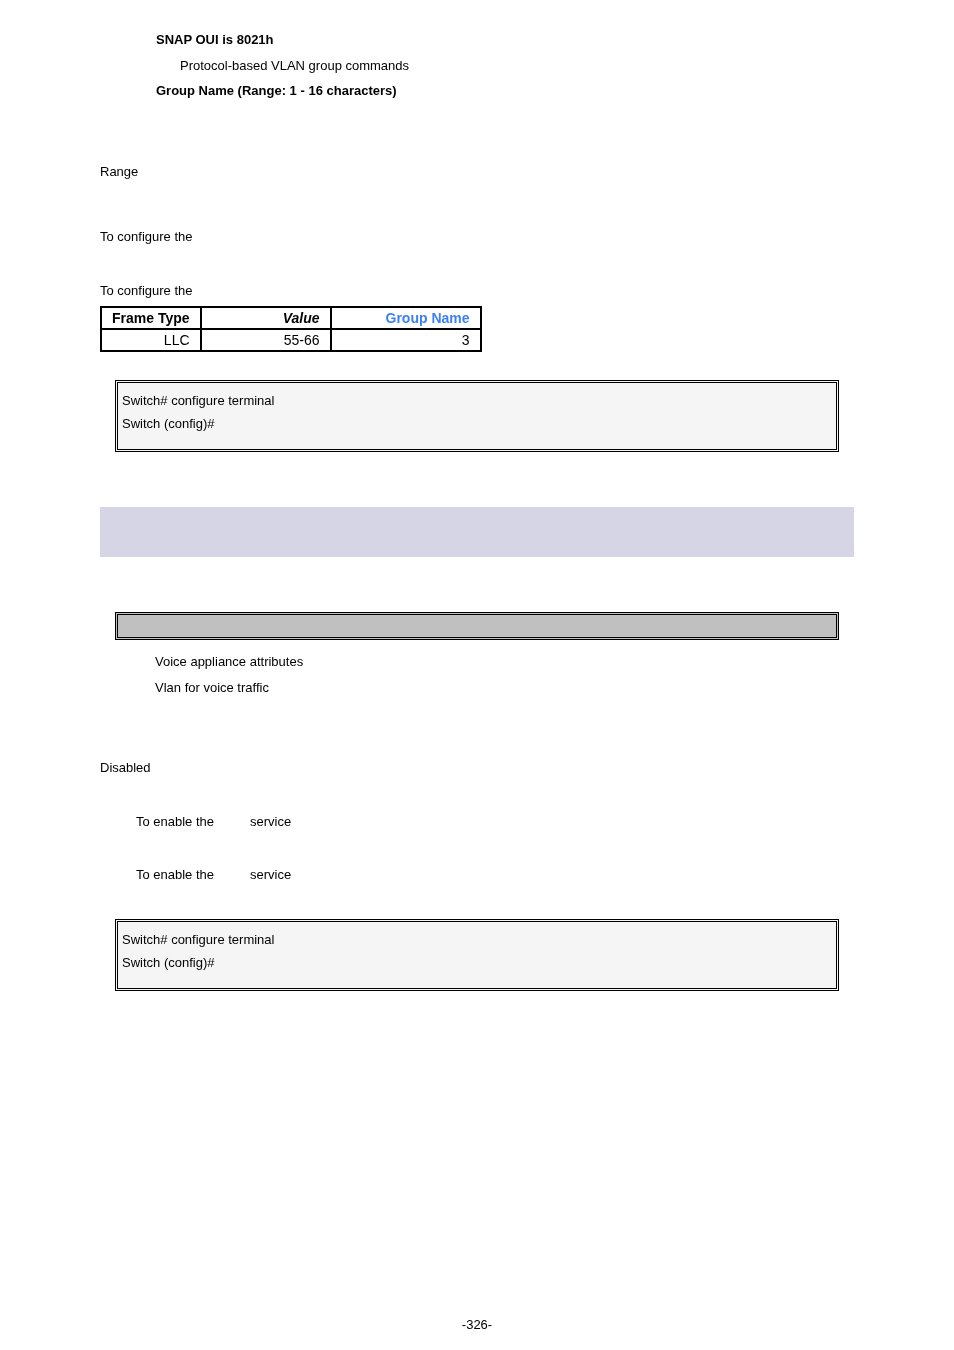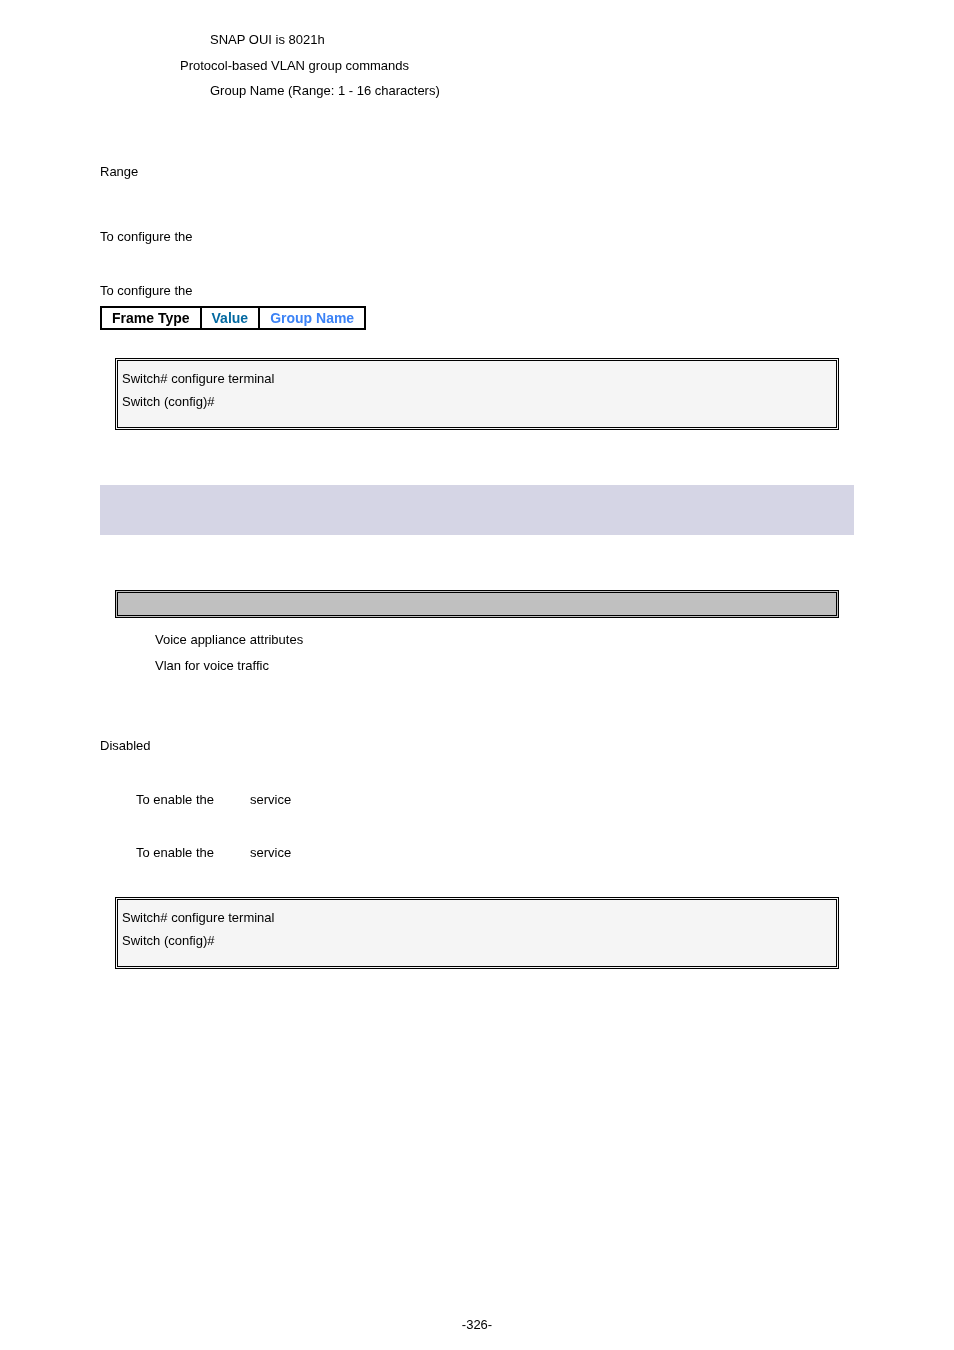--- a/index.html
+++ b/index.html
@@ -10,21 +10,21 @@
     body {
       width: 954px;
       height: 1350px;
       background: #ffffff;
       font-family: Arial, sans-serif;
       font-size: 13px;
       color: #000000;
       position: relative;
       padding: 30px 100px 30px 100px;
     }
-    .indent-2 { margin-left: 110px; }
+    .indent-2 { margin-left: 56px; font-weight: bold; }
     .indent-3 { margin-left: 80px; }
     .line { margin-bottom: 6px; line-height: 1.5; }
     .spacer-sm { height: 12px; }
     .spacer-md { height: 28px; }
     .spacer-lg { height: 40px; }
     .spacer-xl { height: 55px; }
     .label-row { display: flex; text-align: center; }
     .label-prefix { width: 150px; }
     .table {
       border-collapse: collapse;
@@ -39,21 +39,21 @@
       white-space: nowrap;
     }
     .table th {
       border-top: 2px solid #000;
       border-bottom: 2px solid #000;
       font-weight: bold;
     }
     .table td {
       border-bottom: 2px solid #000;
     }
-    .th-val { color: #0369a1; }
+    .th-val { color: #000000; font-style: italic; }
     .th-grp { color: #3b82f6; }
     .code-box {
       margin-left: 15px;
       margin-right: 15px;
       border: 3px double #000;
       background: #f5f5f5;
       padding: 10px 4px;
     }
     .code-box .cline {
       margin-bottom: 8px;
@@ -96,20 +96,25 @@
 
 <div class="line">To configure the</div>
 
 <table class="table">
   <tbody>
       <tr>
     <th>Frame Type</th>
     <th class="th-val">Value</th>
     <th class="th-grp">Group Name</th>
   </tr>
+  <tr>
+    <td style="min-width:90px">LLC</td>
+    <td style="min-width:130px">55-66</td>
+    <td style="min-width:150px">3</td>
+  </tr>
 </tbody>
   </table>
 
 <div class="spacer-md"></div>
 
 <div class="code-box">
   <div class="cline">Switch# configure terminal</div>
   <div class="cline">Switch (config)#</div>
 </div>
 

